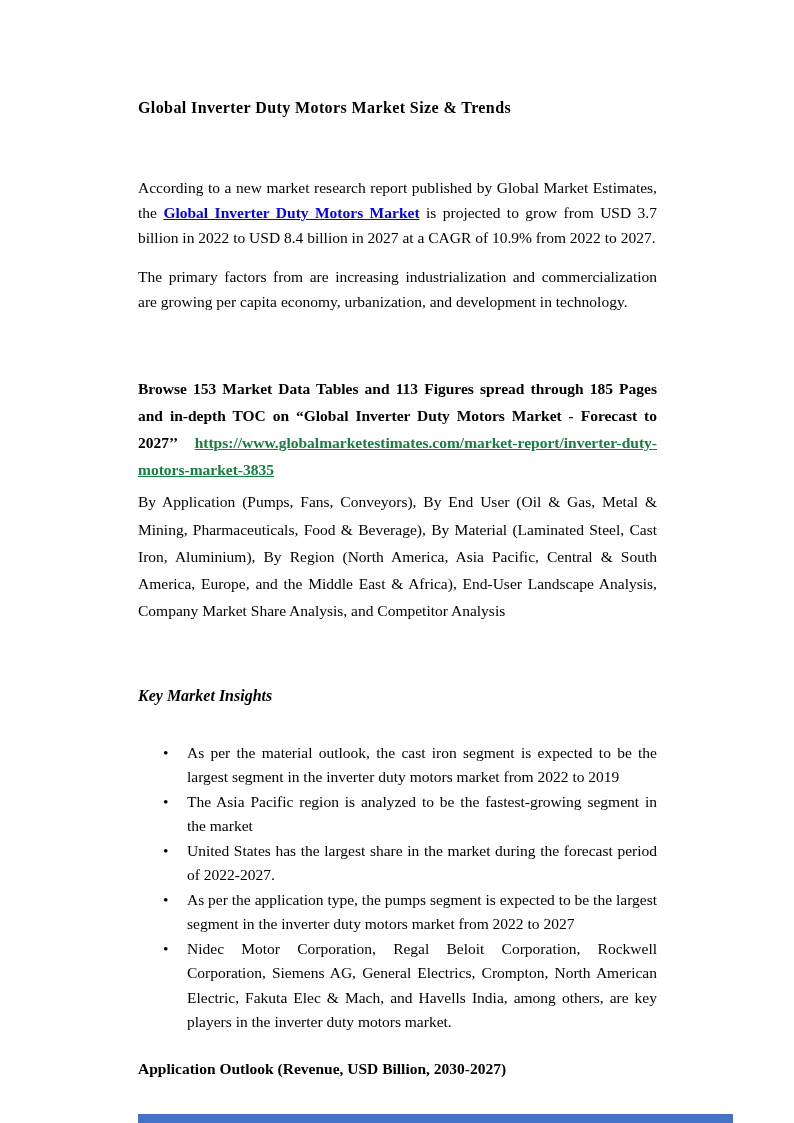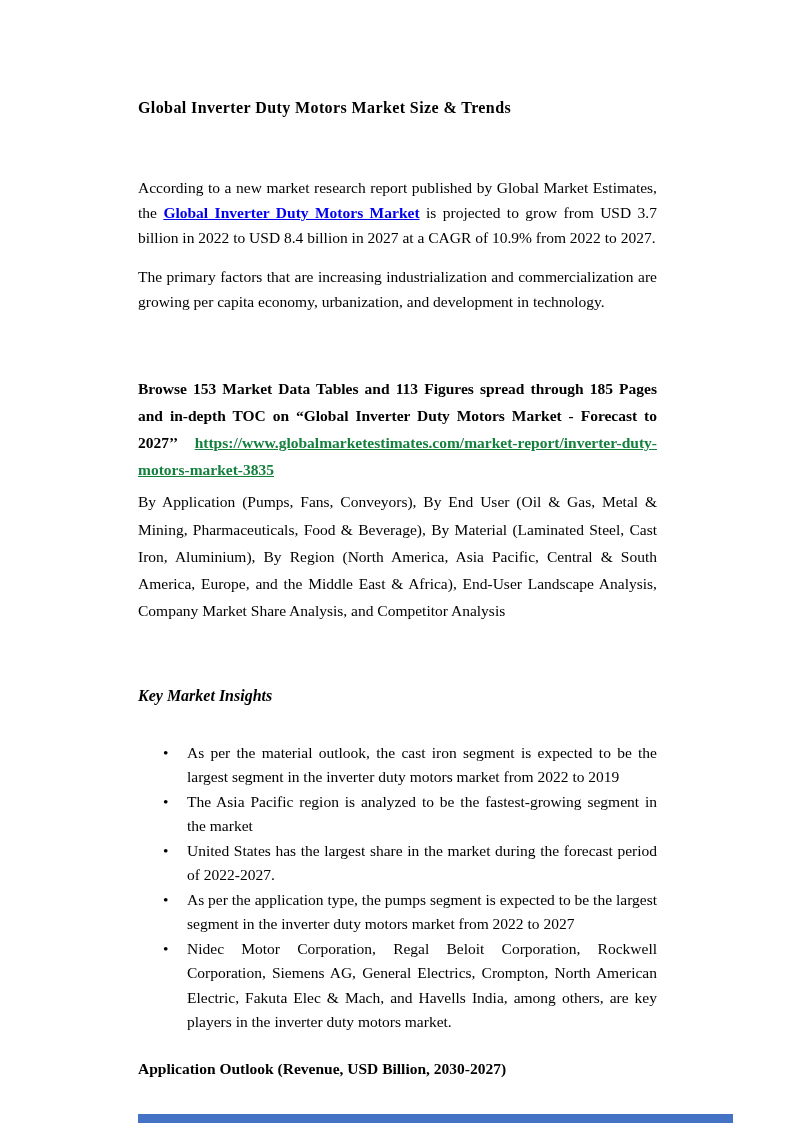--- a/index.html
+++ b/index.html
@@ -81,21 +81,21 @@
 </style>
 </head>
 <body>
 
 <div class="page">
 
   <h1 class="doc-title">Global Inverter Duty Motors Market Size &amp; Trends</h1>
 
   <p class="para para-intro"><span>According to a new market research report published by Global Market Estimates, the </span><a href="#" class="link bold" style="color: rgb(0, 0, 238);">Global Inverter Duty Motors Market</a><span> is projected to grow from USD 3.7 billion in 2022 to USD 8.4 billion in 2027 at a CAGR of 10.9% from 2022 to 2027.</span></p>
 
-  <p class="para para-factors">The primary factors that are increasing industrialization and commercialization are growing per capita economy, urbanization, and development in technology.</p>
+  <p class="para para-factors">The primary factors from are increasing industrialization and commercialization are growing per capita economy, urbanization, and development in technology.</p>
 
   <p class="para para-browse"><span>Browse 153 Market Data Tables and 113 Figures spread through 185 Pages and in-depth TOC on “Global Inverter Duty Motors Market - Forecast to 2027’’ </span><a href="#" class="link bold" style="color: #15803d;">https://www.globalmarketestimates.com/market-report/inverter-duty-motors-market-3835</a></p>
 
   <p class="para para-scope">By Application (Pumps, Fans, Conveyors), By End User (Oil &amp; Gas, Metal &amp; Mining, Pharmaceuticals, Food &amp; Beverage), By Material (Laminated Steel, Cast Iron, Aluminium), By Region (North America, Asia Pacific, Central &amp; South America, Europe, and the Middle East &amp; Africa), End-User Landscape Analysis, Company Market Share Analysis, and Competitor Analysis</p>
 
   <h2 class="insights-heading">Key Market Insights</h2>
 
   <ul class="bullets">
     <li>As per the material outlook, the cast iron segment is expected to be the largest segment in the inverter duty motors market from 2022 to 2019</li>
     <li>The Asia Pacific region is analyzed to be the fastest-growing segment in the market</li>

